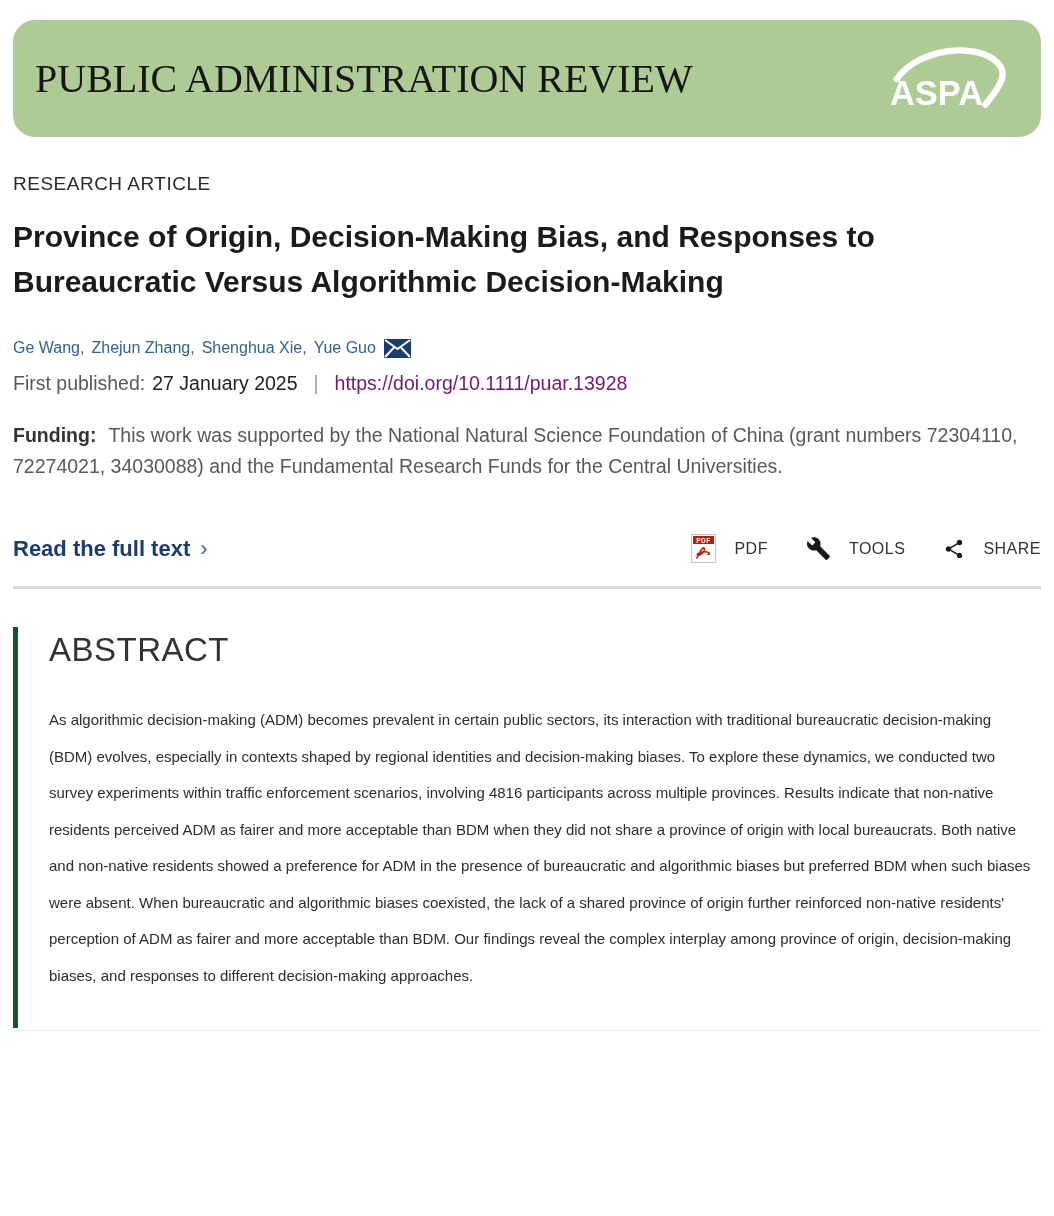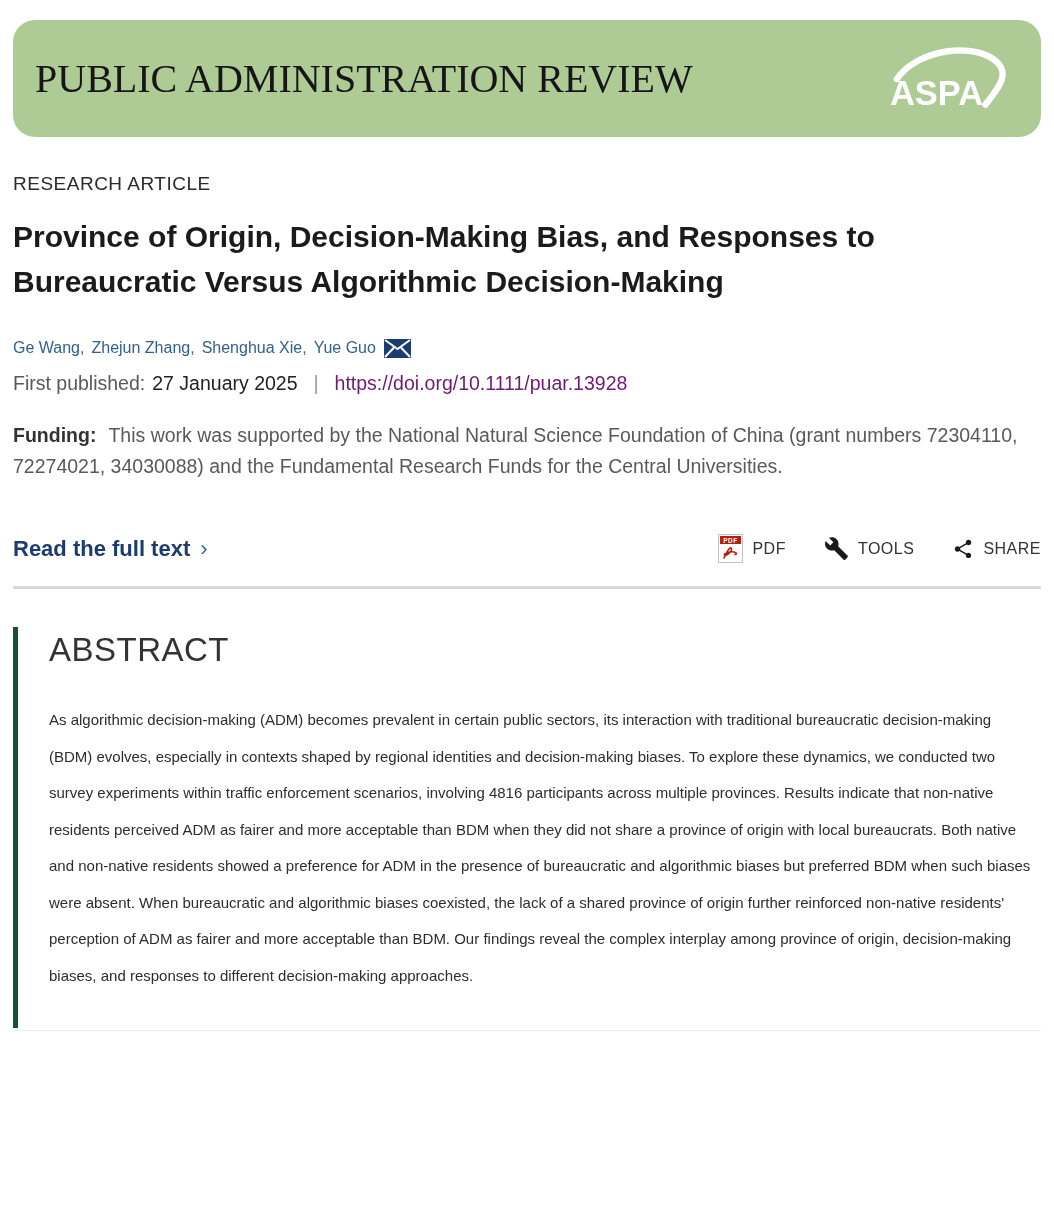--- a/index.html
+++ b/index.html
@@ -98,21 +98,21 @@
   .read-chevron {
     color: #2e6da4;
     font-weight: 400;
     font-size: 22px;
     margin-left: 10px;
   }
   .tool-group { display: flex; align-items: center; gap: 38px; }
   .tool-btn {
     display: flex;
     align-items: center;
-    gap: 9px;
+    gap: 18px;
     font-size: 16px;
     letter-spacing: 0.5px;
     color: #333333;
     cursor: pointer;
   }
   .divider {
     margin-top: 23px;
     height: 3px;
     background: #d8d8d8;
   }

